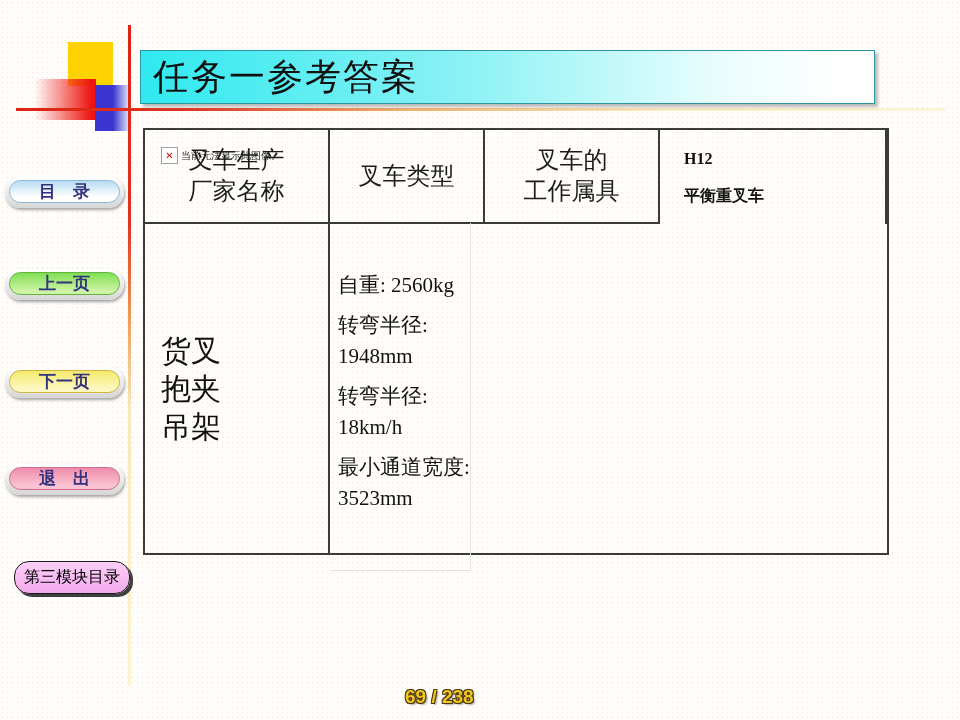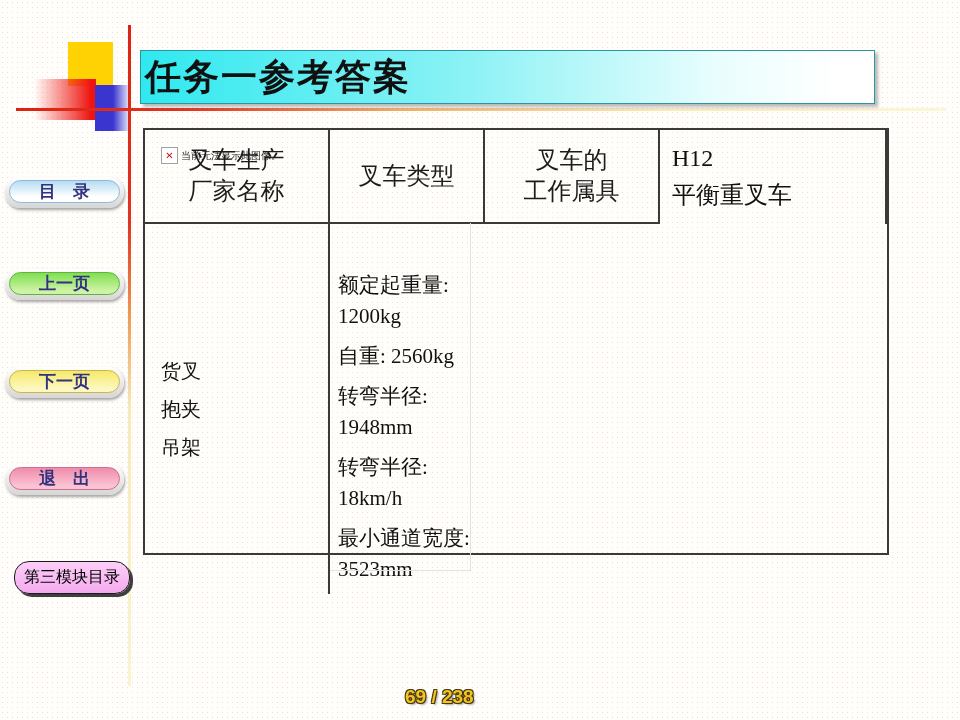--- a/index.html
+++ b/index.html
@@ -23,21 +23,21 @@
   .hline{position:absolute;left:16px;top:108px;width:930px;height:3px;z-index:3;
     background:linear-gradient(to right,#dd2211 0%,#e03420 18%,#efb26e 42%,#f9ecc0 70%,#fcf6d8 100%);}
   
   .title-box{
     position:absolute;left:140px;top:50px;width:733px;height:52px;z-index:4;
     background:linear-gradient(to right,#2fe9ef 0%,#8df2f5 45%,#e8fdfd 78%,#ffffff 95%);
     border:1px solid #2b96a0;
     box-shadow:3px 3px 3px rgba(130,130,130,0.55);
     display:flex;align-items:center;
   }
-  .title-text{font-size:36px;color:#101010;padding-left:4px;letter-spacing:2px;font-weight:700;}
+  .title-text{font-size:36px;color:#101010;padding-left:12px;letter-spacing:2px;font-weight:400;}
   
   .pill{position:absolute;left:5px;width:119px;height:31px;border-radius:16px;z-index:5;
     background:linear-gradient(to bottom,#ffffff,#d6d6d6);
     box-shadow:1px 2px 3px rgba(90,90,90,0.55);cursor:pointer;}
   .pill-inner{position:absolute;left:4px;right:4px;top:3px;bottom:5px;border-radius:12px;
     display:flex;align-items:center;justify-content:center;
     font-size:17px;font-weight:bold;color:#32327e;}
   .pill-contents{top:177px;}
   .pill-contents .pill-inner{background:linear-gradient(to bottom,#b6dcf2,#ffffff 75%);border:1px solid #8fb9d8;}
   .pill-prev{top:269px;}
@@ -59,24 +59,24 @@
     display:grid;grid-template-columns:185px 155px 175px 1fr;grid-template-rows:94px 1fr;
     background:transparent;
   }
   .cell{border-right:2px solid #3a3a3a;border-bottom:2px solid #3a3a3a;box-sizing:border-box;position:relative;}
   .cell.c-last{border-right:none;}
   .cell.r-last{border-bottom:none;}
   .th{display:flex;align-items:center;justify-content:center;text-align:center;
     font-size:24px;color:#1c1c1c;line-height:31px;}
   .pre{white-space:pre-line;}
   .cell-manufacturer{display:flex;align-items:center;padding-left:22px;font-size:22px;color:#111;}
-  .cell-type{display:flex;flex-direction:column;justify-content:center;padding-left:12px;
-    font-size:24px;line-height:37px;color:#111;}
+  .cell-type{display:flex;flex-direction:column;justify-content:center;padding-left:24px;
+    font-size:16px;line-height:37px;color:#111;font-weight:bold;}
   .cell-attach{display:flex;flex-direction:column;justify-content:center;padding-left:16px;
-    font-size:20px;line-height:38px;color:#111;}
+    font-size:30px;line-height:38px;color:#111;}
   .cell-specs{padding:46px 4px 0 8px;font-size:21px;color:#111;}
   .cell-specs p{margin:0 0 9px 0;line-height:31px;}
   .faint-frame{position:absolute;left:0px;top:-1px;width:140px;height:347px;
     border-right:1px solid #e2e2e2;border-bottom:1px solid #e2e2e2;pointer-events:none;}
   
   .broken-img{position:absolute;left:161px;top:147px;z-index:7;display:flex;align-items:center;}
   .broken-img .bi-box{width:15px;height:15px;border:1px solid #a0a0a0;background:#fff;
     display:flex;align-items:center;justify-content:center;
     font-size:10px;font-weight:bold;color:#cc1111;font-family:"DejaVu Sans",sans-serif;}
   .broken-img .bi-text{font-size:10px;color:#1b1b1b;margin-left:3px;white-space:nowrap;
@@ -128,22 +128,20 @@
     <div class="cell th pre">叉车的
 工作属具</div>
 
     <div class="cell r-last cell-type pre">H12
 平衡重叉车</div>
     <div class="cell r-last cell-attach pre">货叉
 抱夹
 吊架</div>
     <div class="cell r-last c-last cell-specs">
       <div class="faint-frame"></div>
-      <p class="pre">额定起重量:
-1200kg</p>
       <p class="pre">自重:  2560kg</p>
       <p class="pre">转弯半径:
 1948mm</p>
       <p class="pre">转弯半径:
 18km/h</p>
       <p class="pre">最小通道宽度:
 3523mm</p>
     </div>
   </div>
 

